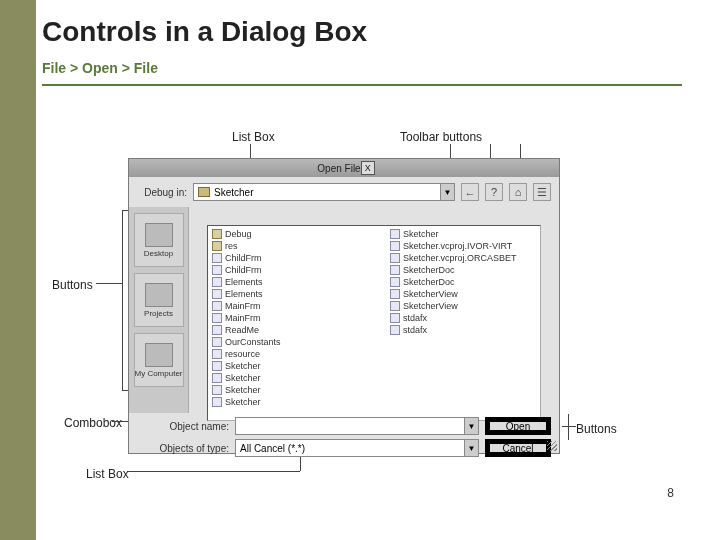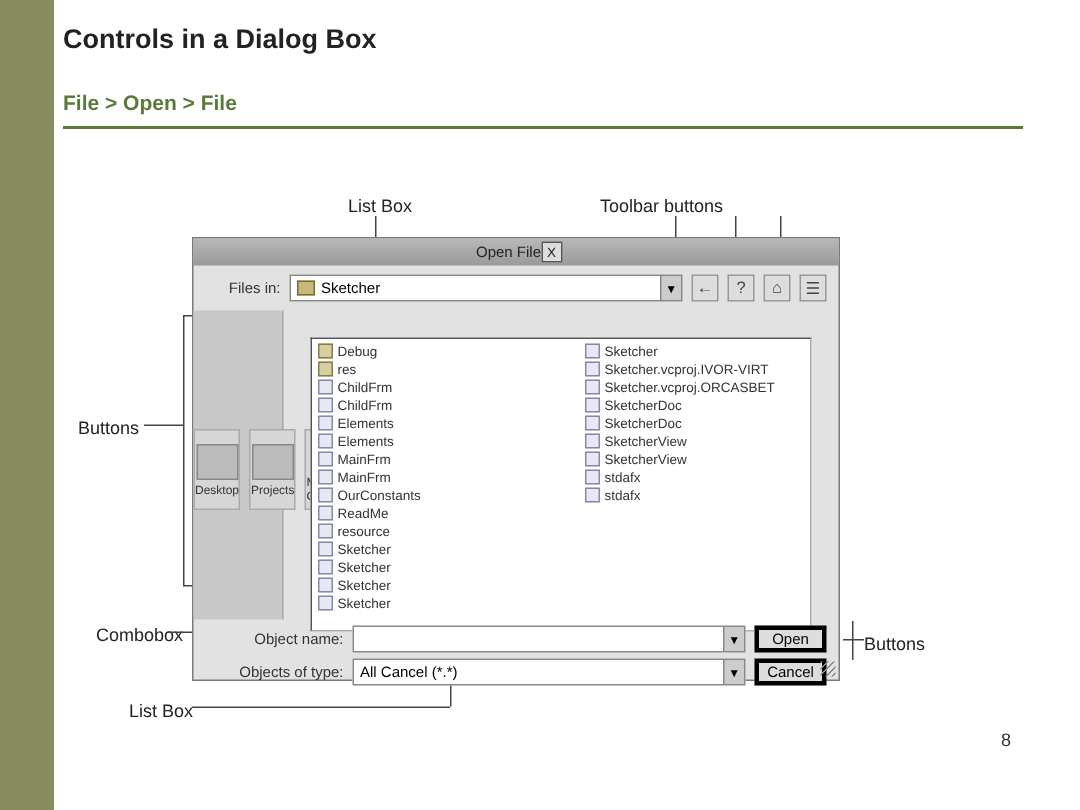--- a/index.html
+++ b/index.html
@@ -17,21 +17,21 @@
     left: 0;
     top: 0;
     width: 36px;
     height: 540px;
     background: #888c5e;
   }
   .slide-title {
     position: absolute;
     left: 42px;
     top: 16px;
-    font-size: 18px;
+    font-size: 28px;
     font-weight: bold;
     color: #222;
   }
   .breadcrumb {
     position: absolute;
     left: 42px;
     top: 60px;
     font-size: 14px;
     color: #5a7a3a;
     font-weight: bold;
@@ -124,21 +124,21 @@
     border: 1px solid #999;
     display: flex; align-items: center; justify-content: center;
     font-size: 11px; color: #444;
   }
   .body-row { display: flex; height: 206px; }
   .places {
     width: 60px;
     background: #c8c8c8;
     border-right: 1px solid #aaa;
     display: flex;
-    flex-direction: row;
+    flex-direction: column;
     align-items: center;
     padding-top: 6px;
     gap: 6px;
   }
   .place-btn {
     width: 50px;
     height: 54px;
     background: #d6d6d6;
     border: 1px solid #aaa;
     display: flex;
@@ -197,23 +197,23 @@
     display: flex; align-items: center;
   }
   .txt-combo .dd {
     position: absolute; right: 0; top: 0;
     width: 14px; height: 100%;
     background: #ccc; border-left: 1px solid #888;
     display: flex; align-items: center; justify-content: center;
     font-size: 8px;
   }
   .dlg-btn {
-    width: 48px; height: 18px;
+    width: 66px; height: 18px;
     background: #ddd;
-    border: 3px solid #000000;
+    border: 5px solid #000000;
     font-size: 10px;
     display: flex; align-items: center; justify-content: center;
   }
   .resize-grip {
     position: absolute;
     right: 2px; bottom: 2px;
     width: 10px; height: 10px;
     background: repeating-linear-gradient(135deg,#888,#888 1px,transparent 1px,transparent 3px);
   }
 </style>
@@ -253,21 +253,21 @@
 
 <div class="dialog">
   <div class="titlebar">
     <span>Open File</span>
     <div class="close-box">
       <span>X</span>
     </div>
   </div>
 
   <div class="lookin-row">
-    <label>Files in:</label>
+    <label>Debug in:</label>
     <div class="lookin-combo">
       <span class="folder-ic"></span>
       <span>Sketcher</span>
       <span class="dd">▼</span>
     </div>
     <div class="tb-btn">
         <span>←</span>
       </div>
     <div class="tb-btn">
         <span>?</span>
@@ -323,25 +323,25 @@
         <div class="file-item">
           <span class="fi-ic doc"></span>
           <span>MainFrm</span>
         </div>
         <div class="file-item">
           <span class="fi-ic doc"></span>
           <span>MainFrm</span>
         </div>
         <div class="file-item">
           <span class="fi-ic doc"></span>
+          <span>ReadMe</span>
+        </div>
+        <div class="file-item">
+          <span class="fi-ic doc"></span>
           <span>OurConstants</span>
-        </div>
-        <div class="file-item">
-          <span class="fi-ic doc"></span>
-          <span>ReadMe</span>
         </div>
         <div class="file-item">
           <span class="fi-ic doc"></span>
           <span>resource</span>
         </div>
         <div class="file-item">
           <span class="fi-ic doc"></span>
           <span>Sketcher</span>
         </div>
         <div class="file-item">

